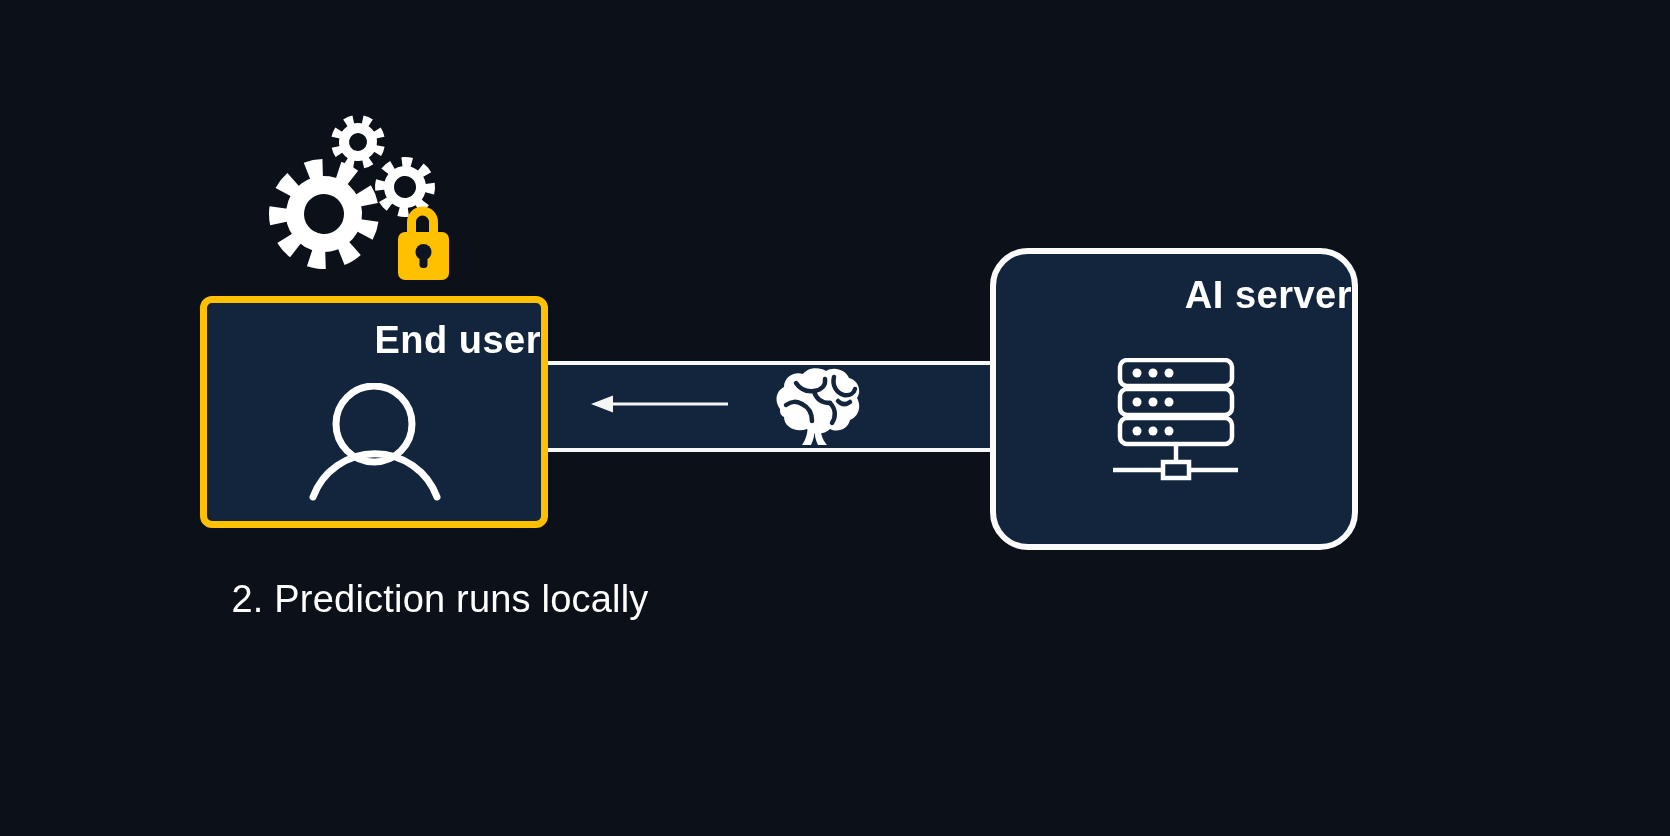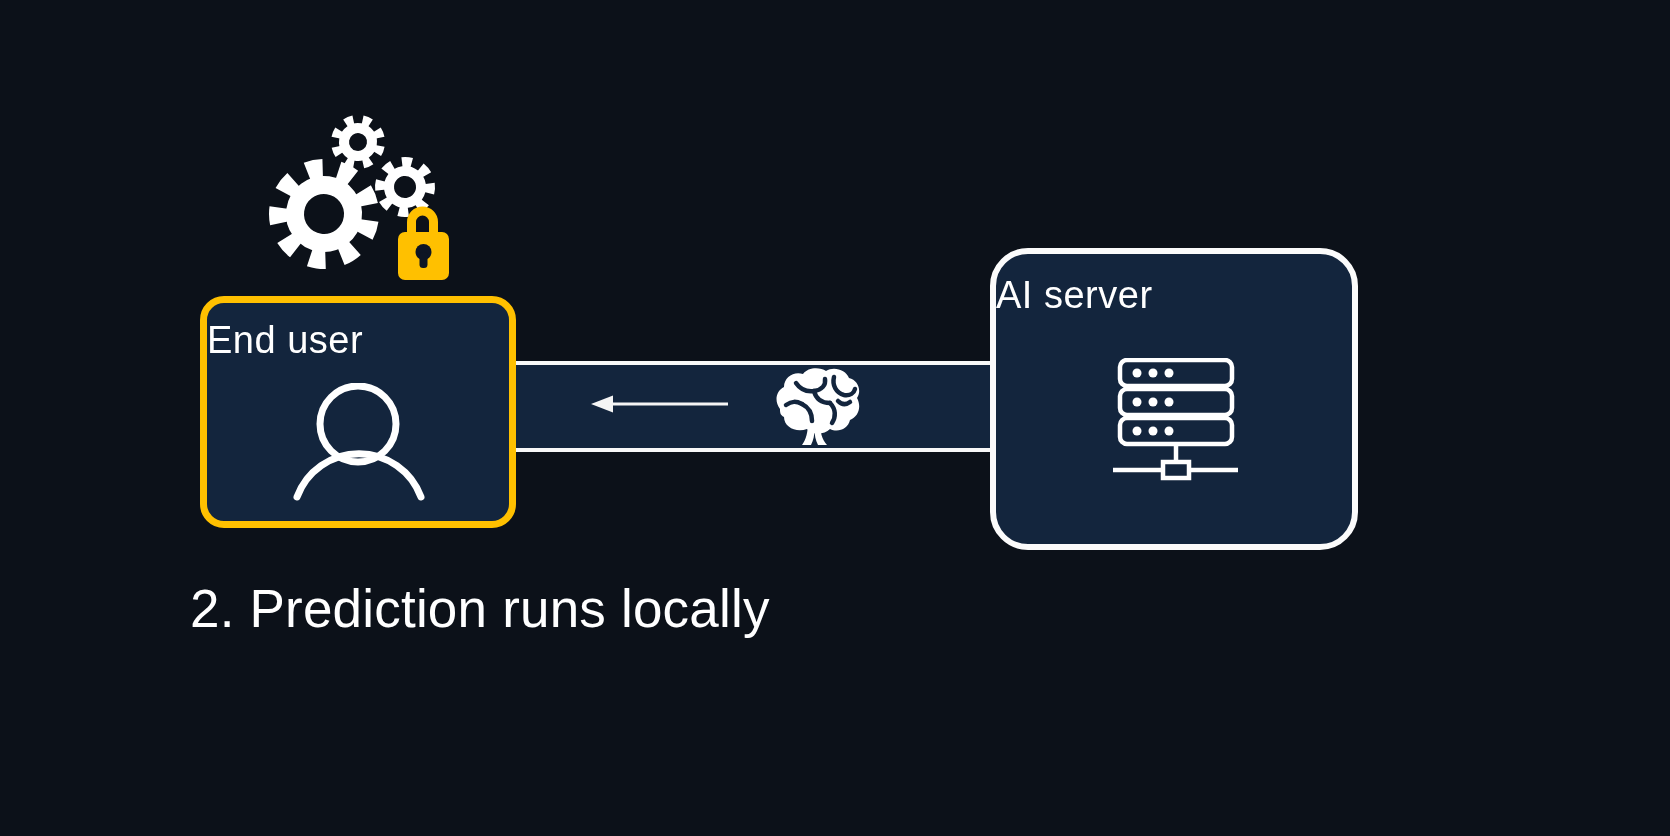--- a/index.html
+++ b/index.html
@@ -7,48 +7,48 @@
     position:relative;width:1670px;height:836px;overflow:hidden;
     background:#0c1119;
     font-family:"Liberation Sans","DejaVu Sans",sans-serif;
     color:#ffffff;
   }
   
   .panel{
     position:absolute;background:#13253d;box-sizing:border-box;
   }
   .panel.end-user{
-    left:200px;top:296px;width:316px;height:232px;
-    border:7px solid #ffc000;border-radius:24px;z-index:2;
+    left:200px;top:296px;width:348px;height:232px;
+    border:7px solid #ffc000;border-radius:12px;z-index:2;
   }
   .panel.ai-server{
     left:990px;top:248px;width:368px;height:302px;
     border:6px solid #fbfbfb;border-radius:38px;z-index:2;
   }
   .panel-title{
-    width:100%;text-align:left;font-size:38px;line-height:1.15;
-    color:#ffffff;letter-spacing:0.5px;
+    width:100%;text-align:right;font-size:38px;line-height:1.15;
+    color:#ffffff;letter-spacing:0.5px;font-weight:bold;
   }
   .panel.end-user .panel-title{margin-top:16px;}
   .panel.ai-server .panel-title{margin-top:20px;}
   
   .band{
     position:absolute;left:492px;top:361px;width:502px;height:91px;
     background:#13253d;border-top:4px solid #f8f8f8;border-bottom:4px solid #f8f8f8;
     box-sizing:border-box;z-index:1;
   }
   .band .arrow-svg{position:absolute;left:88px;top:24px;}
   .band .brain-svg{position:absolute;left:280px;top:2px;}
   
   .gears-lock{position:absolute;left:245px;top:95px;z-index:1;}
   .person-svg{position:absolute;left:50%;transform:translateX(-50%);top:80px;}
   .server-svg{position:absolute;left:50%;transform:translateX(-50%);top:104px;}
   
   .caption{
-    position:absolute;top:578px;text-align:center;font-size:53px;
+    position:absolute;top:578px;text-align:center;font-size:38px;
     color:#ffffff;letter-spacing:0.2px;white-space:nowrap;
   }
   .caption.left{left:190px;width:500px;}
   .caption.right{left:858px;width:470px;}
 </style>
 </head>
 <body>
 
 <div class="stage">
 

